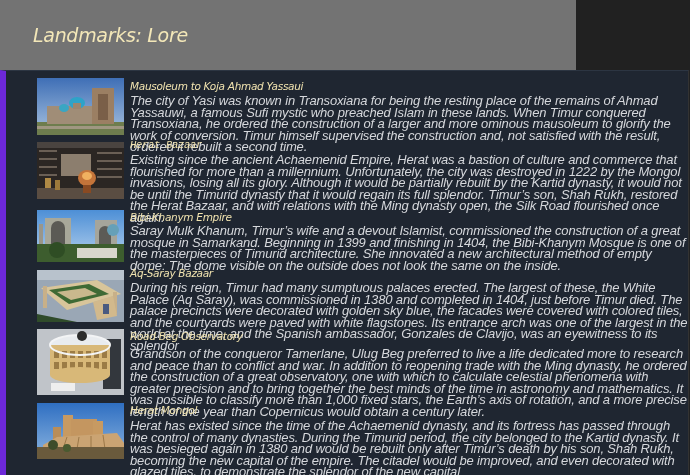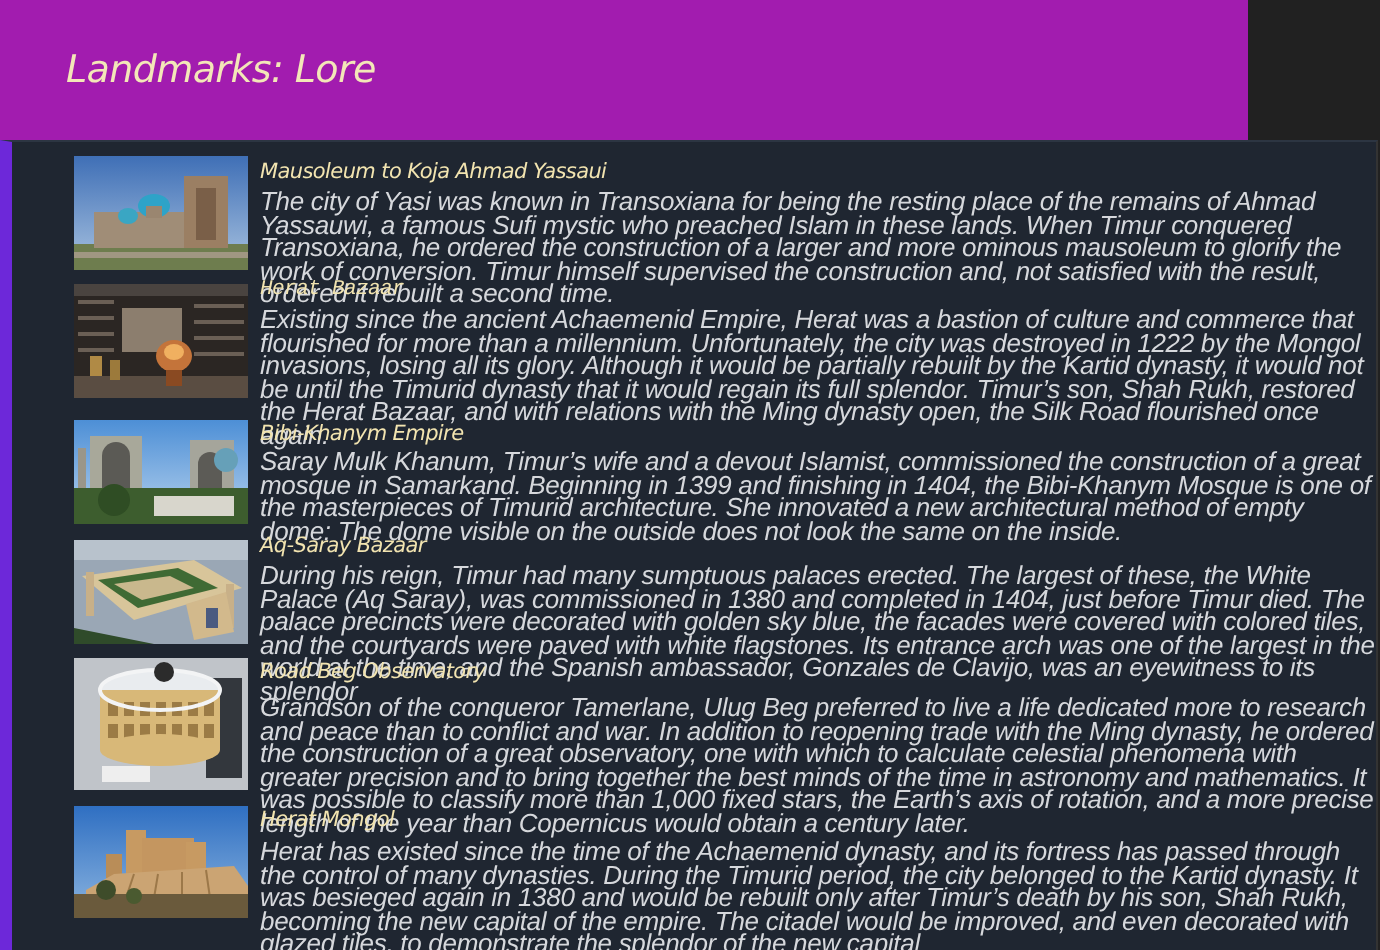--- a/index.html
+++ b/index.html
@@ -4,22 +4,21 @@
 <style>
   html, body { margin:0; padding:0; }
   body {
     width:690px; height:475px; overflow:hidden;
     background:#212121;
     font-family:"Liberation Sans", sans-serif;
     position:relative;
   }
   .header {
     position:absolute; left:0; top:0; width:576px; height:70px;
-    background:#a21caf;
-    padding-left:48px;
+    background:#737373;
   }
   .title {
     position:absolute; left:33px; top:24px;
     color:#f3e7b8; font-style:italic; font-size:19px;
     font-family:"DejaVu Sans", sans-serif; letter-spacing:-0.3px;
   }
   .panel {
     position:absolute; left:0; top:70px; width:689px; height:475px;
     background:#1f2631; border-top:1px solid #2c3542;
     border-left:6px solid #6d28d9; border-right:1px solid #333;

